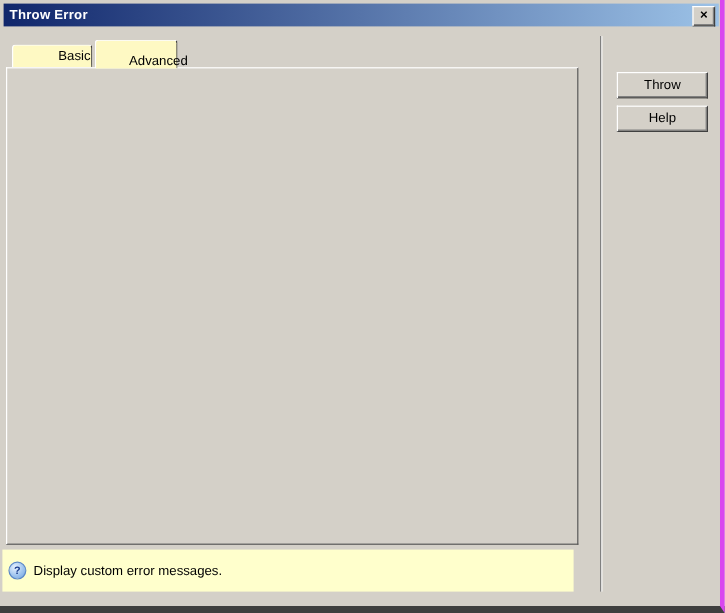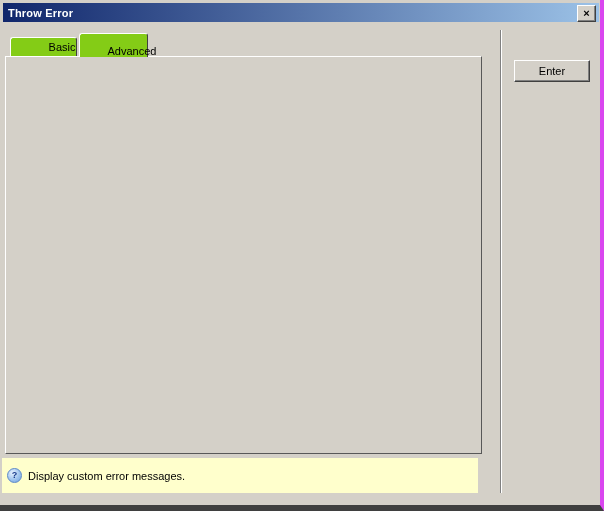--- a/index.html
+++ b/index.html
@@ -7,21 +7,21 @@
   .window{position:absolute;left:0;top:0;width:604px;height:511px;background:#D4D0C8;overflow:hidden;
           border-right:4px solid #d946ef;border-bottom:6px solid #3f3f3f;box-sizing:border-box;}
   
   .titlebar{position:absolute;left:3px;top:3px;width:596px;height:19px;
             background:linear-gradient(to right,#10266B,#9CC2E7);display:flex;align-items:center;}
   .title-text{color:#fff;font-weight:bold;padding-left:5px;letter-spacing:0.2px;}
   .close-btn{position:absolute;right:3px;top:2px;width:17px;height:15px;background:#D4D0C8;
              border:1px solid;border-color:#fff #404040 #404040 #fff;box-shadow:inset -1px -1px 0 #808080;
              display:flex;align-items:center;justify-content:center;font-weight:bold;font-size:11px;line-height:1;cursor:default;}
   
-  .tab{position:absolute;background:#84cc16;border:1px solid;border-color:#fff #404040 transparent #fff;
+  .tab{position:absolute;background:#fef9c3;border:1px solid;border-color:#fff #404040 transparent #fff;
        border-top-left-radius:3px;border-top-right-radius:3px;box-sizing:border-box;
        display:flex;align-items:center;justify-content:center;padding-left:37px;}
   .tab-basic{left:10px;top:37px;width:67px;height:19px;z-index:1;border-bottom:none;}
   .tab-advanced{left:79px;top:33px;width:69px;height:24px;z-index:3;border-bottom:none;align-items:flex-end;}
   
   .panel{position:absolute;left:5px;top:56px;width:477px;height:398px;background:#D4D0C8;box-sizing:border-box;
          border:1px solid;border-color:#FFFFFF #585858 #585858 #FFFFFF;z-index:2;}
   .section-heading{position:absolute;color:#333366;}
   .section-rule{position:absolute;height:0;border-top:1px solid #333366;}
   .field-label{position:absolute;left:20px;width:98px;text-align:right;}
@@ -132,16 +132,19 @@
 
   <div class="infobar">
     <div class="help-icon">
         <span>?</span>
       </div>
     <span class="infobar-text">Display custom error messages.</span>
   </div>
 
   <div class="divider"></div>
   <div class="btn3d action-btn" style="top:60px;">
-    <span>Enter</span>
+    <span>Throw</span>
+  </div>
+  <div class="btn3d action-btn" style="top:88px;">
+    <span>Help</span>
   </div>
 
 </div>
 
 </body></html>

